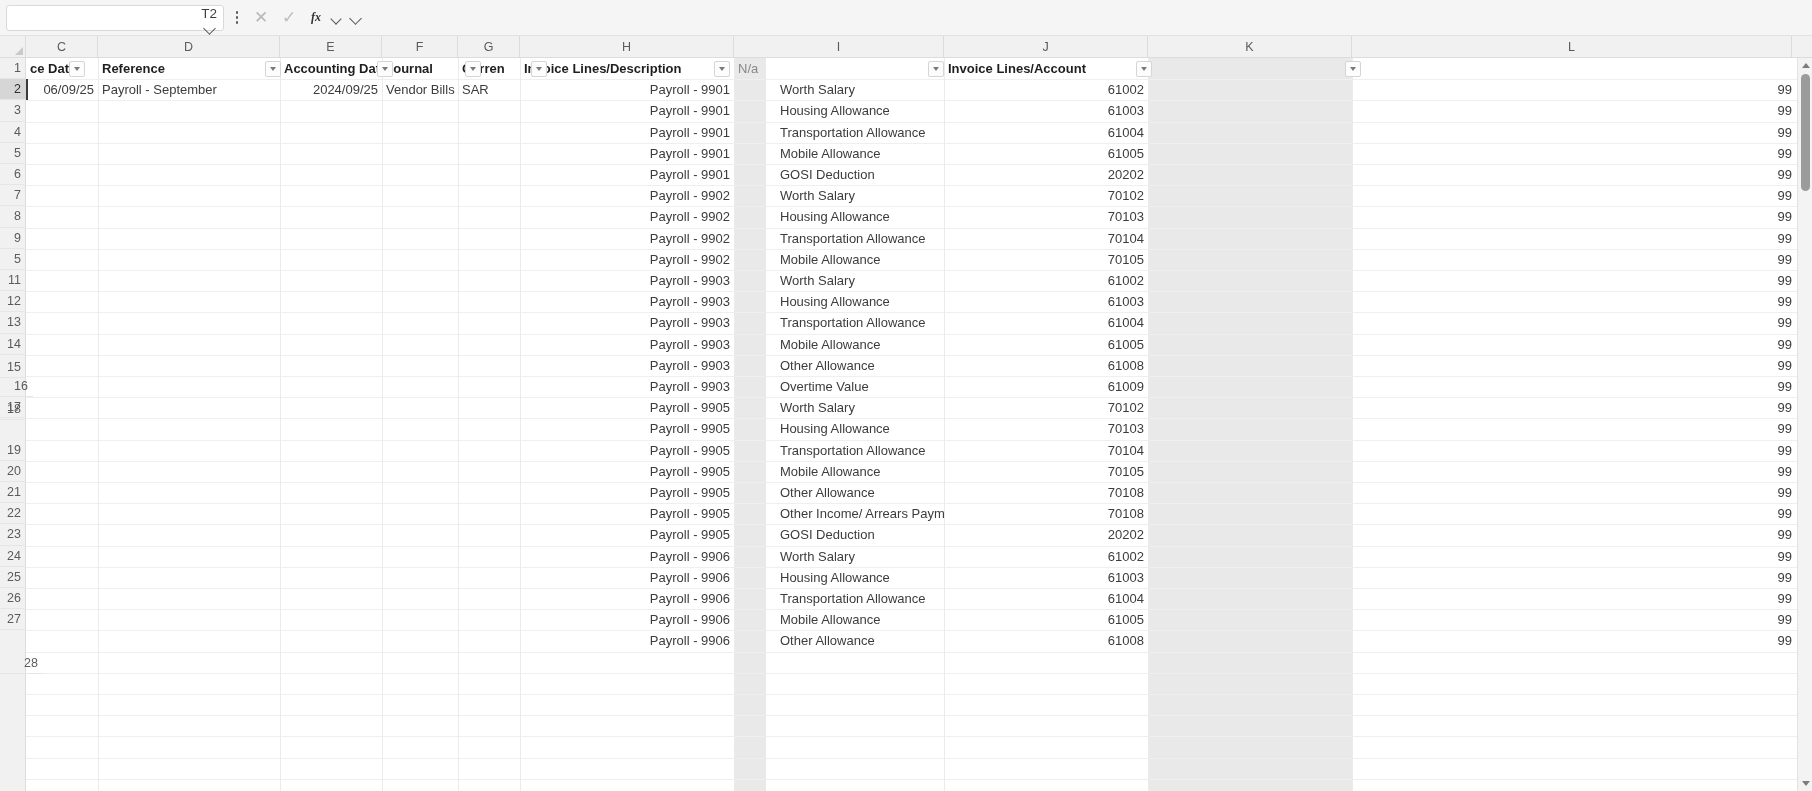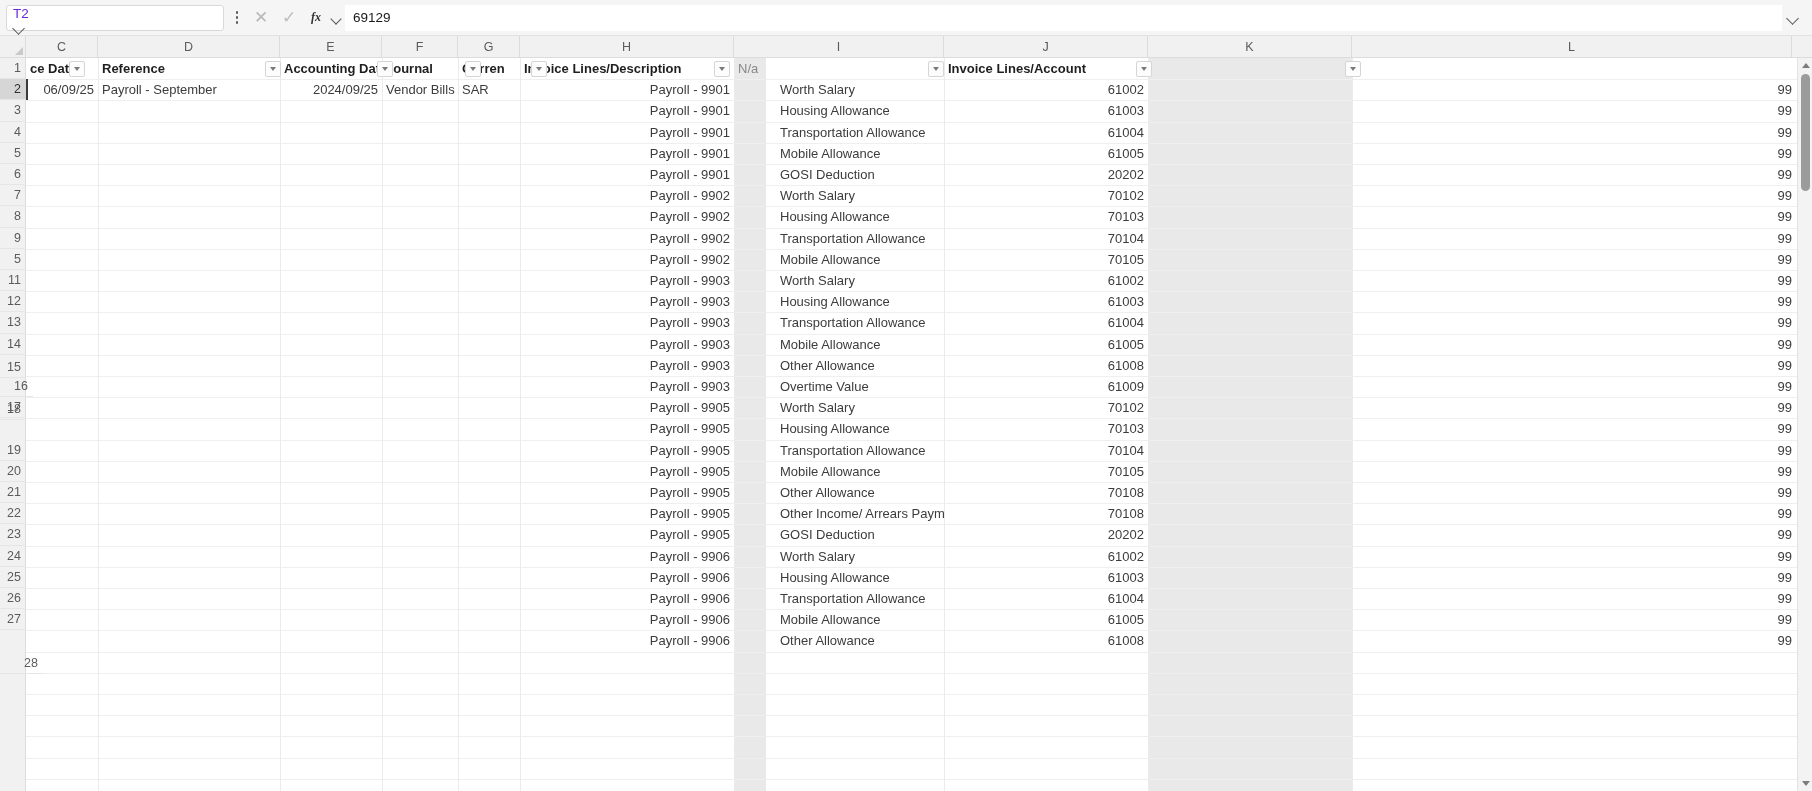--- a/index.html
+++ b/index.html
@@ -17,23 +17,23 @@
     display: flex;
     align-items: center;
     padding: 0 6px;
     border-bottom: 1px solid #e1e1e1;
   }
   .namebox {
     width: 218px; height: 26px;
     background: #ffffff;
     border: 1px solid #d9d9d9;
     border-radius: 3px;
-    display: flex; align-items: flex-start;
+    display: flex; align-items: flex-end;
     padding: 0 6px;
-    font-size: 13.5px; color: #6d28d9; flex-direction: column;
+    font-size: 13.5px; color: #404040; flex-direction: column;
   }
   .namebox .nb-text { flex: 1; }
   .chev {
     width: 13px; height: 13px;
     position: relative; flex: none;
   }
   .chev::after {
     content: "";
     position: absolute;
     left: 1px; top: 3px;
@@ -250,21 +250,20 @@
   </div>
   <div class="kebab">
       <i></i>
       <i></i>
       <i></i>
     </div>
   <div class="fbtn">✕</div>
   <div class="fbtn check">✓</div>
   <div class="fx">fx</div>
   <div class="fx-chev"></div>
-  <input id="formula-input" type="text" value="69129" style="">
   <div class="fbar-chev"></div>
 </div>
 
 <div id="grid-wrap">
   <div id="corner"></div>
   <div id="colhead">
       <div class="ch" style="left: 26px; width: 72px;">C</div>
       <div class="ch" style="left: 98px; width: 182px;">D</div>
       <div class="ch" style="left: 280px; width: 102px;">E</div>
       <div class="ch" style="left: 382px; width: 76px;">F</div>

